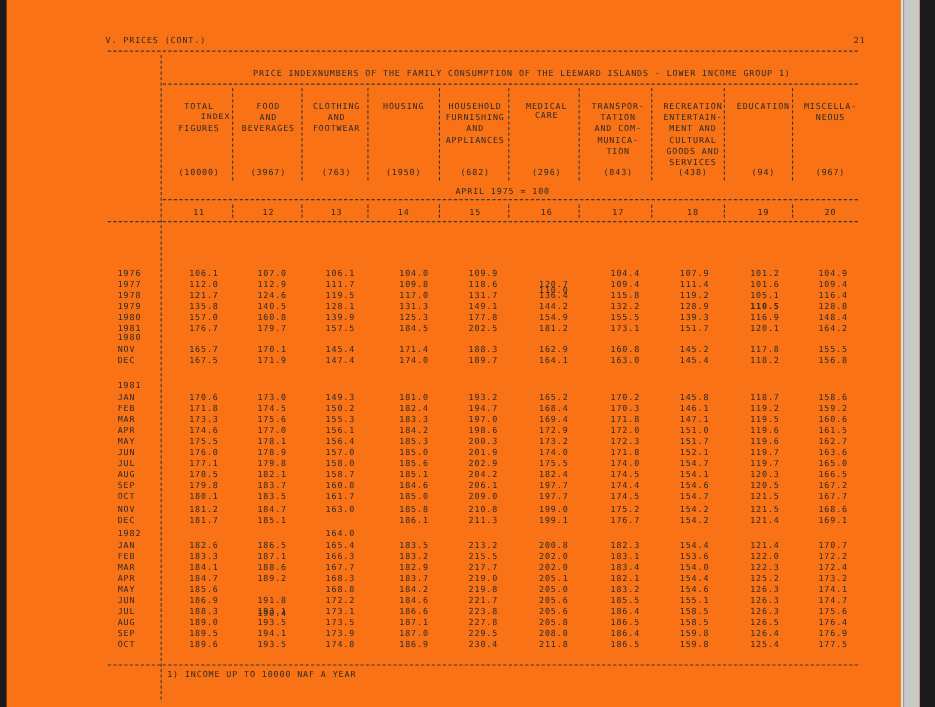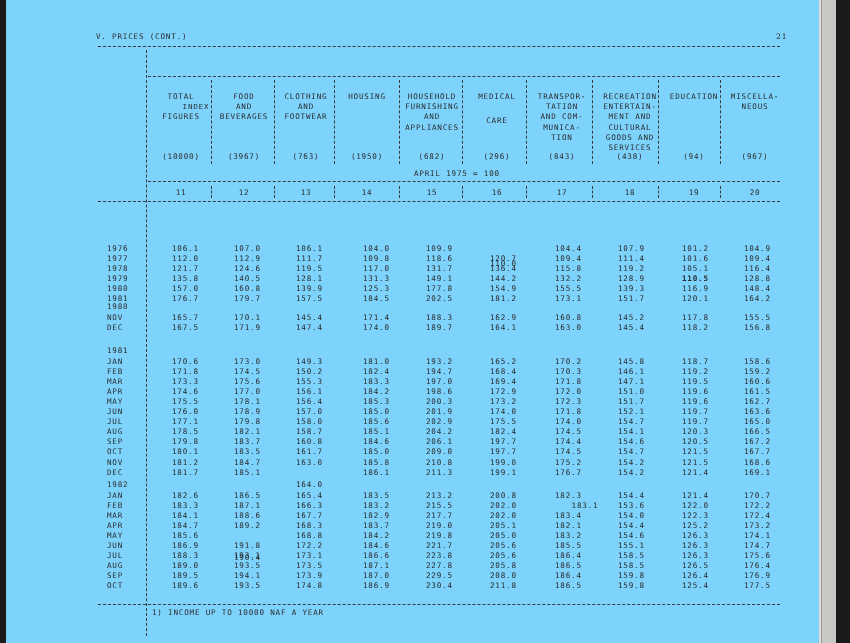--- a/index.html
+++ b/index.html
@@ -3,21 +3,21 @@
 <meta charset="utf-8">
 <style>
   html, body { margin:0; padding:0; }
   body {
     width:850px; height:643px; overflow:hidden; position:relative;
     background:#1a1a1a;
     font-family:"DejaVu Sans Mono", monospace;
   }
   .page {
     position:absolute; left:6px; top:0; width:830px; height:643px;
-    background:#7dd3fc;
+    background:#f97316;
   }
   .edge { position:absolute; right:0; top:0; width:14px; height:643px; background:#c8c8c4; border-left:1px solid #9a9a96; }
   .edge2 { position:absolute; right:14px; top:0; width:3px; height:643px; background:#dcdcd8; }
   .fold { position:absolute; left:0; top:0; width:6px; height:643px; background:#1a1a1a; }
   .txt { position:absolute; font-size:7.6px; color:#2a2a2a; letter-spacing:0.8px; white-space:pre; line-height:10px; }
   .hdr { position:absolute; font-size:7.6px; color:#2a2a2a; letter-spacing:0.8px; white-space:pre; line-height:10.2px; text-align:center; }
   .dash { position:absolute; height:0; border-top:1.3px dashed #3a3a3a; }
   .vbar { position:absolute; width:0; border-left:1.4px dashed #3a3a3a; }
   .num { position:absolute; font-size:7.6px; color:#2a2a2a; letter-spacing:0.8px; white-space:pre; width:60px; text-align:left; }
   .lbl { position:absolute; font-size:7.6px; color:#2a2a2a; letter-spacing:0.8px; white-space:pre; }
@@ -30,20 +30,21 @@
   <div class="edge2"></div>
   <div class="edge"></div>
 
   <div class="txt" style="left:90px;top:32px;">V. PRICES (CONT.)</div>
   <div class="txt" style="left:770px;top:32px;font-family:'DejaVu Serif',serif;">21</div>
 
   <div class="dash" style="left:92px;top:46px;width:682px;"></div>
 
   <div class="vbar" style="left:140px;top:50px;height:586px;"></div>
 
+  <div class="txt" style="left:224px;top:62px;">PRICE INDEXNUMBERS OF THE FAMILY CONSUMPTION OF THE LEEWARD ISLANDS - LOWER INCOME GROUP 1)</div>
   <div class="dash" style="left:142px;top:76px;width:632px;"></div>
 
   <div id="colheads">
       <div class="hdr" style="left: 146px; width: 58px; top: 92px;">TOTAL</div>
       <div class="hdr" style="left: 161px; width: 58px; top: 102.2px; font-family: Liberation Mono, monospace;">INDEX</div>
       <div class="hdr" style="left: 146px; width: 58px; top: 112.4px;">FIGURES</div>
       <div class="hdr" style="left: 146px; width: 58px; top: 152px;">(10000)</div>
       <div class="hdr" style="left: 208px; width: 60px; top: 92px;">FOOD</div>
       <div class="hdr" style="left: 208px; width: 60px; top: 102.2px;">AND</div>
       <div class="hdr" style="left: 208px; width: 60px; top: 112.4px;">BEVERAGES</div>
@@ -53,21 +54,21 @@
       <div class="hdr" style="left: 270px; width: 60px; top: 112.4px;">FOOTWEAR</div>
       <div class="hdr" style="left: 270px; width: 60px; top: 152px;">(763)</div>
       <div class="hdr" style="left: 330px; width: 62px; top: 92px;">HOUSING</div>
       <div class="hdr" style="left: 330px; width: 62px; top: 152px;">(1950)</div>
       <div class="hdr" style="left: 395px; width: 62px; top: 92px;">HOUSEHOLD</div>
       <div class="hdr" style="left: 395px; width: 62px; top: 102.2px;">FURNISHING</div>
       <div class="hdr" style="left: 395px; width: 62px; top: 112.4px;">AND</div>
       <div class="hdr" style="left: 395px; width: 62px; top: 122.6px;">APPLIANCES</div>
       <div class="hdr" style="left: 395px; width: 62px; top: 152px;">(682)</div>
       <div class="hdr" style="left: 460px; width: 62px; top: 92px;">MEDICAL</div>
-      <div class="hdr" style="left: 460px; width: 62px; top: 116px;">CARE</div>
+      <div class="hdr" style="left: 460px; width: 62px; top: 100px;">CARE</div>
       <div class="hdr" style="left: 460px; width: 62px; top: 152px;">(296)</div>
       <div class="hdr" style="left: 525px; width: 62px; top: 92px;">TRANSPOR-</div>
       <div class="hdr" style="left: 525px; width: 62px; top: 102.2px;">TATION</div>
       <div class="hdr" style="left: 525px; width: 62px; top: 112.4px;">AND COM-</div>
       <div class="hdr" style="left: 525px; width: 62px; top: 122.6px;">MUNICA-</div>
       <div class="hdr" style="left: 525px; width: 62px; top: 132.8px;">TION</div>
       <div class="hdr" style="left: 525px; width: 62px; top: 152px;">(843)</div>
       <div class="hdr" style="left: 592px; width: 64px; top: 92px;">RECREATION</div>
       <div class="hdr" style="left: 592px; width: 64px; top: 102.2px;">ENTERTAIN-</div>
       <div class="hdr" style="left: 592px; width: 64px; top: 112.4px;">MENT AND</div>
@@ -394,21 +395,21 @@
         <div class="num" style="left: 738px; top: 491px;">170.7</div>
       </div>
       <div>
         <div class="lbl" style="left: 101px; top: 501.05px;">FEB</div>
         <div class="num" style="left: 166px; top: 501.05px;">183.3</div>
         <div class="num" style="left: 228px; top: 501.05px;">187.1</div>
         <div class="num" style="left: 290px; top: 501.05px;">166.3</div>
         <div class="num" style="left: 357px; top: 501.05px;">183.2</div>
         <div class="num" style="left: 420px; top: 501.05px;">215.5</div>
         <div class="num" style="left: 484px; top: 501.05px;">202.0</div>
-        <div class="num" style="left: 549px; top: 501.05px; text-align: center;">183.1</div>
+        <div class="num" style="left: 549px; top: 501.05px;">183.1</div>
         <div class="num" style="left: 612px; top: 501.05px;">153.6</div>
         <div class="num" style="left: 676px; top: 501.05px;">122.0</div>
         <div class="num" style="left: 738px; top: 501.05px;">172.2</div>
       </div>
       <div>
         <div class="lbl" style="left: 101px; top: 511.1px;">MAR</div>
         <div class="num" style="left: 166px; top: 511.1px;">184.1</div>
         <div class="num" style="left: 228px; top: 511.1px;">188.6</div>
         <div class="num" style="left: 290px; top: 511.1px;">167.7</div>
         <div class="num" style="left: 357px; top: 511.1px;">182.9</div>

